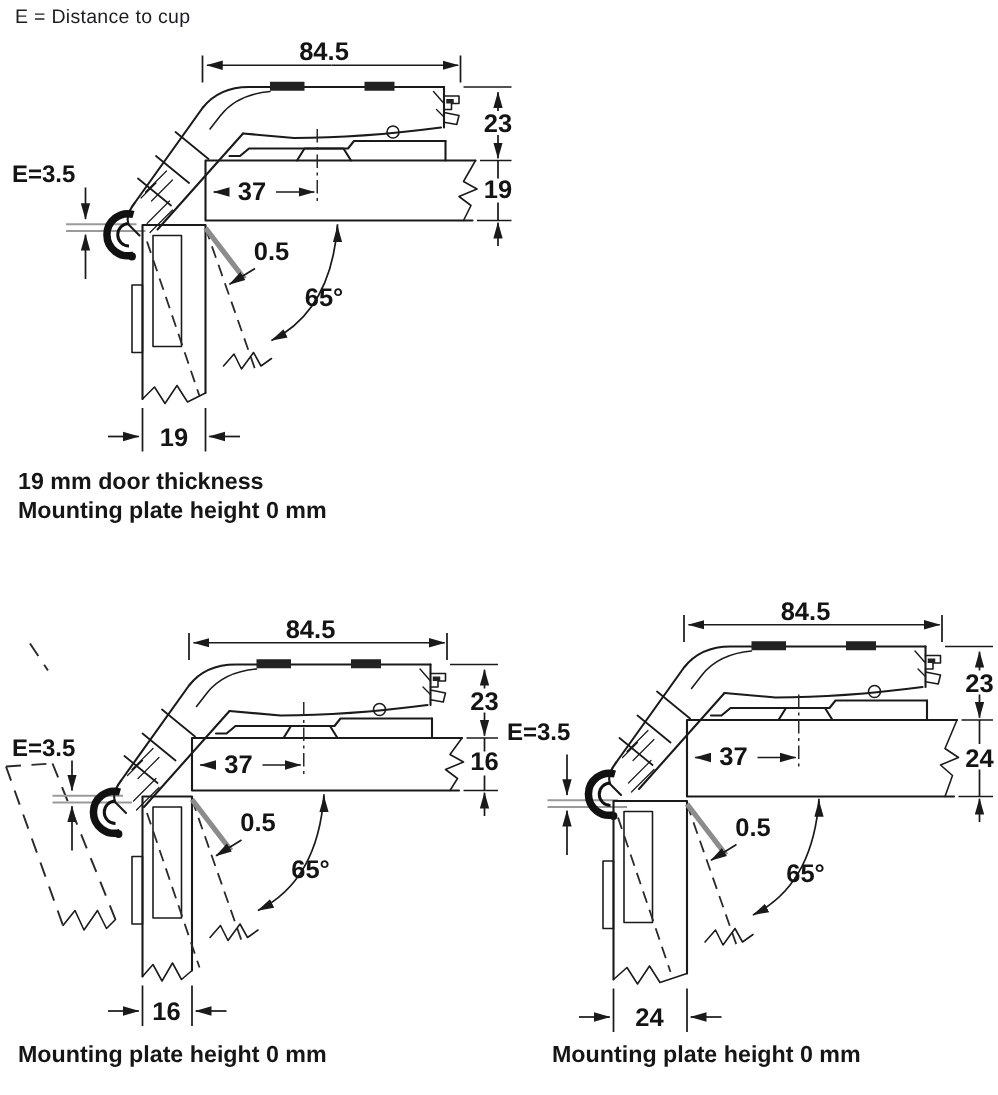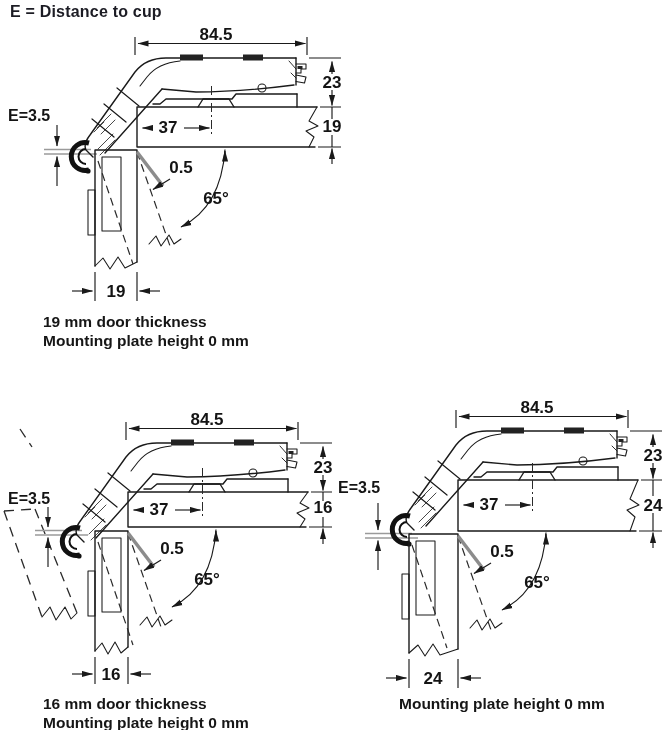--- a/index.html
+++ b/index.html
@@ -1,20 +1,20 @@
 <!DOCTYPE html>
 <html><head>
 <meta charset="utf-8">
 <style>
   html,body{margin:0;padding:0;background:#fff;}
   #page{position:relative;width:665px;height:730px;background:#fff;overflow:hidden;
         font-family:"Liberation Sans",sans-serif;}
   .abs{position:absolute;}
-  #heading{left:10px;top:3px;font-size:16px;font-weight:bold;color:#1c1c24;letter-spacing:.2px;}
-  .caption{font-size:15.5px;font-weight:bold;color:#161616;line-height:19px;white-space:nowrap;margin-left:31px;}
+  #heading{left:10px;top:3px;font-size:13px;font-weight:normal;color:#1c1c24;letter-spacing:.2px;}
+  .caption{font-size:15.5px;font-weight:bold;color:#161616;line-height:19px;white-space:nowrap;}
   svg{display:block;overflow:visible;}
   svg text{font-family:"Liberation Sans",sans-serif;font-weight:bold;fill:#141414;}
   .t17{font-size:17px;text-anchor:middle;}
   .t16{font-size:16px;text-anchor:start;}
   .ln{stroke:#1a1a1a;stroke-width:1.4;fill:none;stroke-linejoin:round;stroke-linecap:round;}
   .thin{stroke-width:1.05;}
   .dim{stroke:#1a1a1a;stroke-width:1.15;fill:none;}
   .dash{stroke:#2a2a2a;stroke-width:1.2;fill:none;stroke-dasharray:8 5;}
   .cl{stroke:#2a2a2a;stroke-width:1;fill:none;stroke-dasharray:9 3 2 3;}
   .gray{stroke:#9a9a9a;stroke-width:1.4;fill:none;}
@@ -168,21 +168,20 @@
     <text class="t17" x="216" y="12">84.5</text>
     <text class="t17" x="332" y="60">23</text>
     <text class="t17" x="332" y="100">16</text>
     <text class="t17" x="168" y="102">37</text>
     <text class="t16" x="17" y="91">E=3.5</text>
     <text class="t17" x="181" y="141">0.5</text>
     <text class="t17" x="216" y="172">65°</text>
     <text class="t17" x="120" y="267">16</text>
   </svg>
   <div class="caption abs" style="left:12px;top:694px">
-    <div>16 mm door thickness</div>
     <div>Mounting plate height 0 mm</div>
   </div>
 
   <svg class="abs" style="left:321px;top:401px" width="344" height="292" viewBox="0 0 344 292">
     <g>
       <path class="ln" d="M137 79 H317 M137 130 H315 M137 79 V130"></path>
       <path class="ln thin" d="M317 79 L309 98 L318 104 L306 109 L314 116 L309 130"></path>
     </g>
     <g>
       <path class="gray" d="M44 132.5 H91 M44 137 H97"></path>

